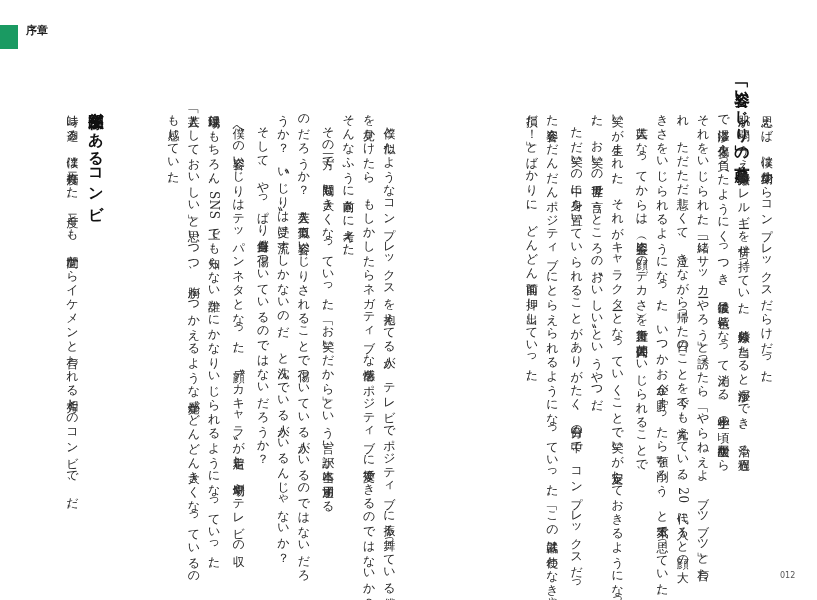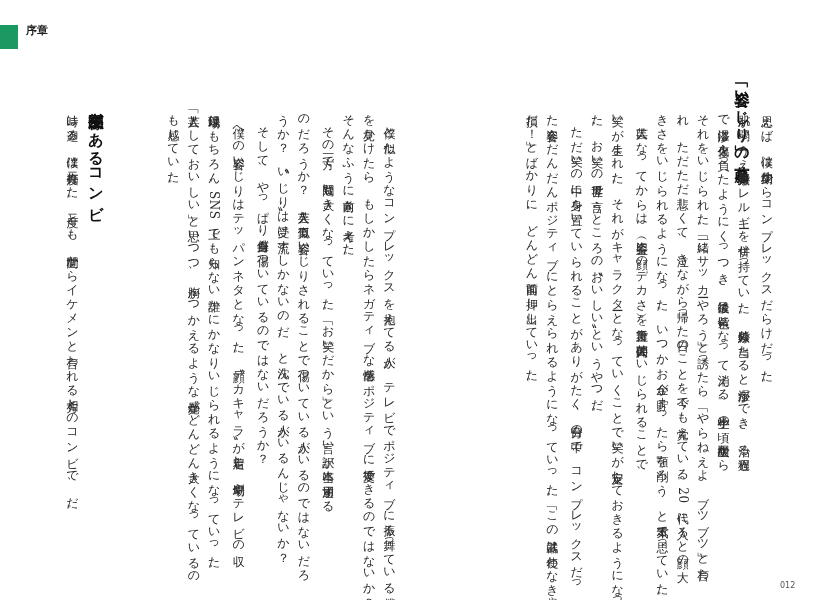--- a/index.html
+++ b/index.html
@@ -34,21 +34,21 @@
   <span class="line">それをいじられた。「一緒にサッカーやろう」と誘ったら、「やらねえよ、ブツブツ」と言わ</span>
   <span class="line">れ、ただただ悲しくて、泣きながら帰った日のことを今でも覚えている。20代に入ると顔の大</span>
   <span class="line">きさをいじられるようになった。いつかお金が貯まったら顎を削ろう、と本気で思っていた。</span>
   <span class="line" style="margin-left:4px">　芸人になってからは、容姿（主に顔のデカさ）を舞台上で芸人仲間にいじられることで、</span>
   <span class="line">笑いが生まれた。それがキャラクターとなっていくことで笑いが安定しておきるようになっ</span>
   <span class="line">た。お笑いの世界で言うところの〝おいしい〟というやつだ。</span>
   <span class="line" style="margin-left:4px">　ただ笑いの中に身を置いていられることがありがたく、自分の中で、コンプレックスだっ</span>
   <span class="line">た容姿をだんだんポジティブにとらえられるようになっていった。「この武器は使わなきゃ</span>
   <span class="line">損だ！」とばかりに、どんどん前面に押し出していった。</span>
 </div>
-<div class="pageno" style="left:780px;margin-top:10px;">012</div>
+<div class="pageno" style="left:780px;">012</div>
 
 <div class="col" style="left:163px; top:106px; height:470px;">
   <span class="line">　僕と似たようなコンプレックスを抱えてる人が、テレビでポジティブに振る舞っている僕</span>
   <span class="line">を見かけたら、もしかしたらネガティブな感情をポジティブに変換できるのではないか？</span>
   <span class="line">そんなふうに前向きに考えた。</span>
   <span class="line" style="margin-left:4px">　その一方で、疑問も大きくなっていった。「お笑いだから」という言い訳が本当に通用する</span>
   <span class="line">のだろうか？　芸人を真似て容姿いじりされることで傷ついている人がいるのではないだろ</span>
   <span class="line">うか？　〝いじり〟は受け流すしかないのだ、と沈んでいる人がいるんじゃないか？</span>
   <span class="line" style="margin-left:4px">　そして、やっぱり僕自身も傷ついているのではないだろうか？</span>
   <span class="line" style="margin-left:4px">　僕への容姿いじりはテッパンネタとなった。〝顔デカキャラ〟が定着し、劇場やテレビの収</span>

